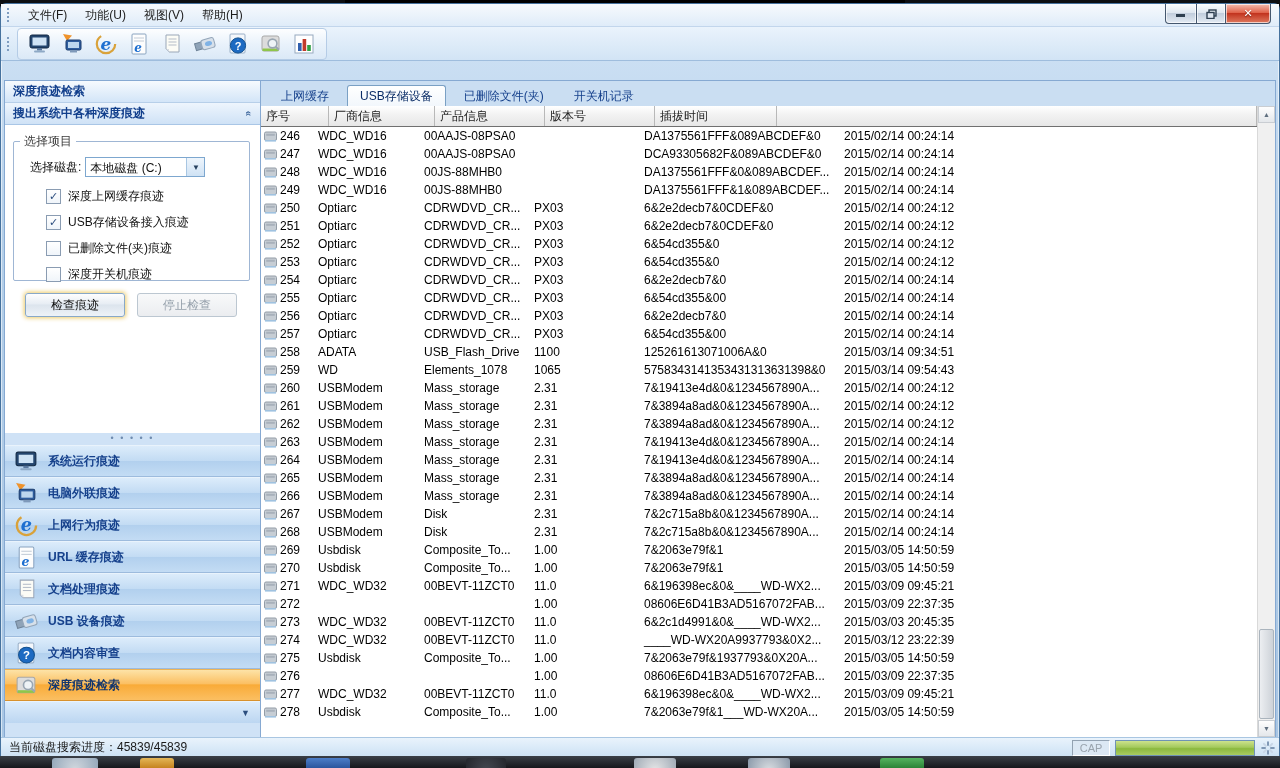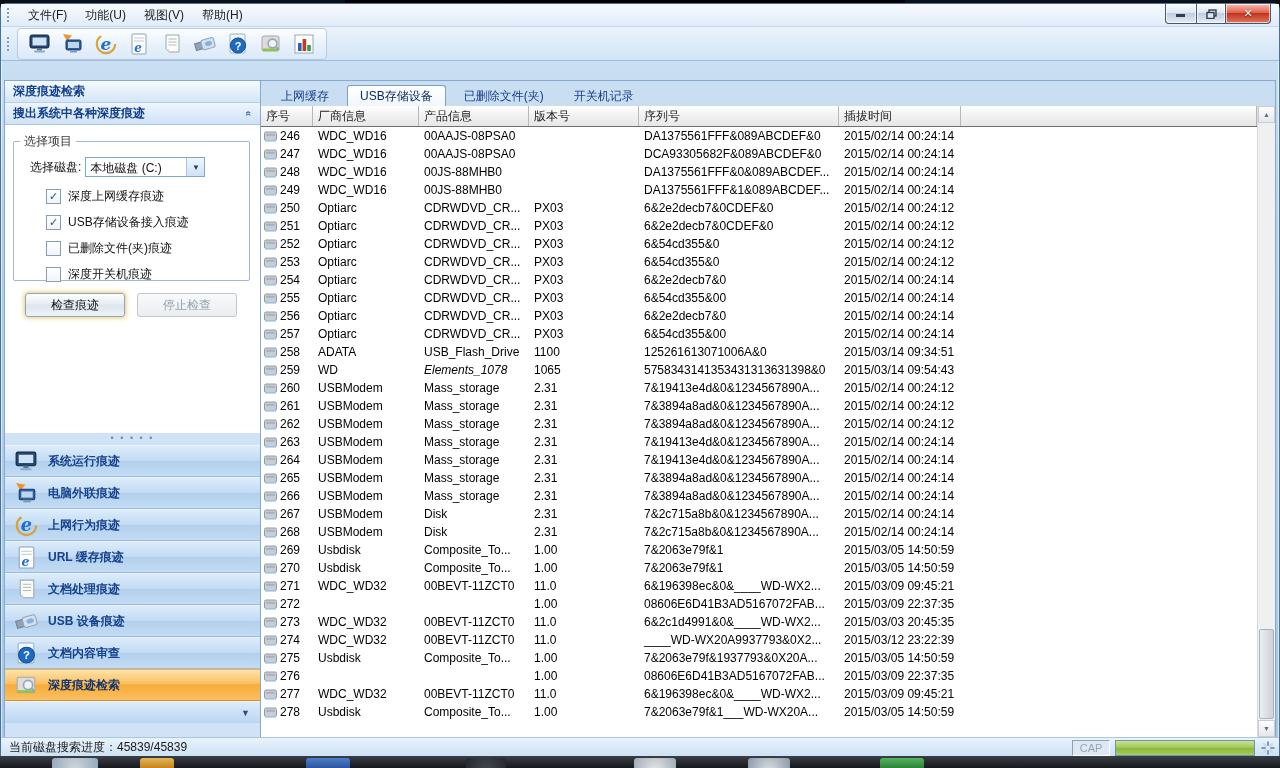--- a/index.html
+++ b/index.html
@@ -372,25 +372,24 @@
       <div class="main">
         <div class="tabs" id="tabs">
             <div class="tab">上网缓存</div>
             <div class="tab active">USB存储设备</div>
             <div class="tab">已删除文件(夹)</div>
             <div class="tab">开关机记录</div>
           </div>
         <div class="gridwrap">
           <div class="grid">
             <div class="grid-header" id="gridheader">
-                <div class="hcell" style="width: 52px;">序号</div>
+                <div class="hcell" style="width: 68px;">序号</div>
                 <div class="hcell" style="width: 106px;">厂商信息</div>
                 <div class="hcell" style="width: 110px;">产品信息</div>
                 <div class="hcell" style="width: 110px;">版本号</div>
-                <div class="hcell" style="width: 200px;">序列号</div>
                 <div class="hcell" style="width: 122px;">插拔时间</div>
                 <div class="hcell hfiller"></div>
               </div>
             <div class="grid-body" id="gridbody">
                 <div class="row">
                   <div class="cell c0" style="width: 52px;">
                     <svg width="13" height="11" viewBox="0 0 13 11">
                       <rect x="0.5" y="1" width="12" height="8.5" rx="1.5" fill="#c6cdd4" stroke="#939ca6"></rect>
                       <rect x="2.2" y="2.8" width="8.6" height="2" fill="#a8b1bb"></rect>
                       <rect x="1" y="9" width="11" height="1.6" fill="#9fc2e0"></rect>
@@ -586,21 +585,21 @@
                 <div class="row">
                   <div class="cell c0" style="width: 52px;">
                     <svg width="13" height="11" viewBox="0 0 13 11">
                       <rect x="0.5" y="1" width="12" height="8.5" rx="1.5" fill="#c6cdd4" stroke="#939ca6"></rect>
                       <rect x="2.2" y="2.8" width="8.6" height="2" fill="#a8b1bb"></rect>
                       <rect x="1" y="9" width="11" height="1.6" fill="#9fc2e0"></rect>
                     </svg>
                     <span>259</span>
                   </div>
                   <div class="cell" style="width: 106px;">WD</div>
-                  <div class="cell" style="width: 110px; font-style: italic;">Elements_1078</div>
+                  <div class="cell" style="width: 110px;">Elements_1078</div>
                   <div class="cell" style="width: 110px;">1065</div>
                   <div class="cell" style="width: 200px;">5758343141353431313631398&amp;0</div>
                   <div class="cell" style="width: 122px;">2015/03/14 09:54:43</div>
                 </div>
                 <div class="row">
                   <div class="cell c0" style="width: 52px;">
                     <svg width="13" height="11" viewBox="0 0 13 11">
                       <rect x="0.5" y="1" width="12" height="8.5" rx="1.5" fill="#c6cdd4" stroke="#939ca6"></rect>
                       <rect x="2.2" y="2.8" width="8.6" height="2" fill="#a8b1bb"></rect>
                       <rect x="1" y="9" width="11" height="1.6" fill="#9fc2e0"></rect>

